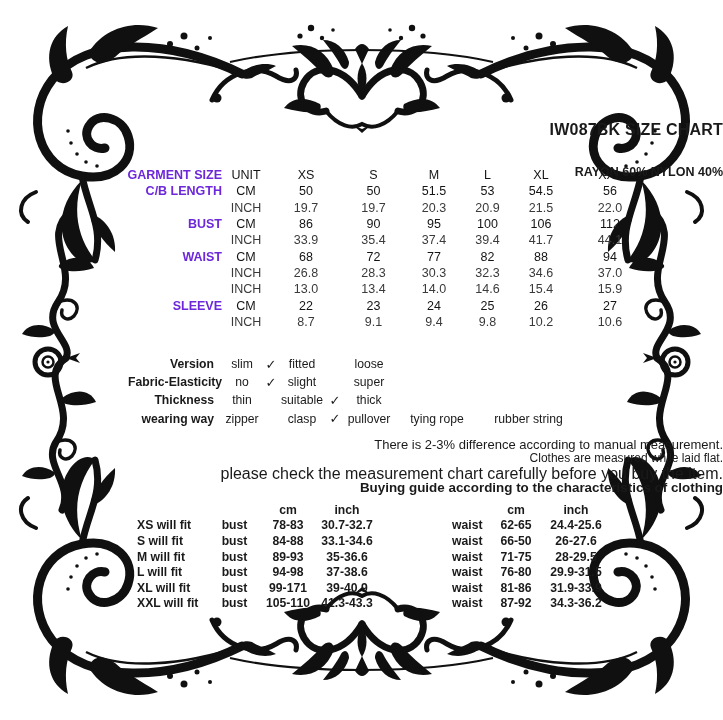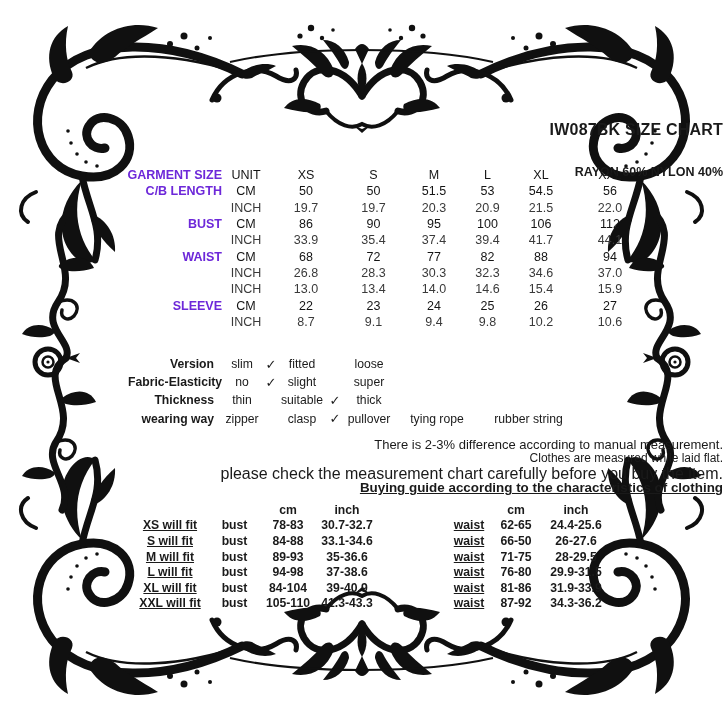--- a/index.html
+++ b/index.html
@@ -21,24 +21,24 @@
   .size td.lbl{text-align:right;font-weight:700;color:#6d28d9;}
   
   .opts{left:128px;top:355px;width:447px;font-size:12.2px;}
   .opts td{height:18.2px;text-align:center;}
   .opts td.olbl{text-align:right;font-weight:700;padding-right:8px;}
   .opts td.chk{font-size:13px;}
   
   .note1{top:437px;font-size:13px;}
   .note2{top:451px;font-size:12px;}
   .note3{top:465px;font-size:16px;}
-  .guide-title{top:480px;font-size:13.4px;font-weight:700;text-decoration:underline;}
+  .guide-title{top:480px;font-size:13.4px;font-weight:700;}
   
   .guide td{height:15.6px;font-weight:700;font-size:12.2px;text-align:center;}
-  .guide td.gl{text-align:center;padding-right:6px;text-decoration:underline;}
+  .guide td.gl{text-align:left;padding-right:6px;}
   .gleft{left:137px;top:502px;width:241px;}
   .gright{left:452px;top:502px;width:160px;}
 </style>
 </head>
 <body>
 
 <svg class="border-art" viewBox="0 0 723 720" xmlns="http://www.w3.org/2000/svg" fill="#101010">
   <defs>
     <g id="corner">
       <path d="M248,60 C175,24 92,22 58,66 C30,102 44,154 88,162 C121,168 142,146 134,122 C128,103 104,97 95,112 C88,123 98,137 111,134" fill="none" stroke="#101010" stroke-width="9" stroke-linecap="round"></path>
@@ -365,21 +365,21 @@
         </tr>
     <tr>
           <td class="gl">L will fit</td>
           <td>bust</td>
           <td>94-98</td>
           <td>37-38.6</td>
         </tr>
     <tr>
           <td class="gl">XL will fit</td>
           <td>bust</td>
-          <td>84-104</td>
+          <td>99-171</td>
           <td>39-40.9</td>
         </tr>
     <tr>
           <td class="gl">XXL will fit</td>
           <td>bust</td>
           <td>105-110</td>
           <td>41.3-43.3</td>
         </tr>
   </tbody>
     </table>

